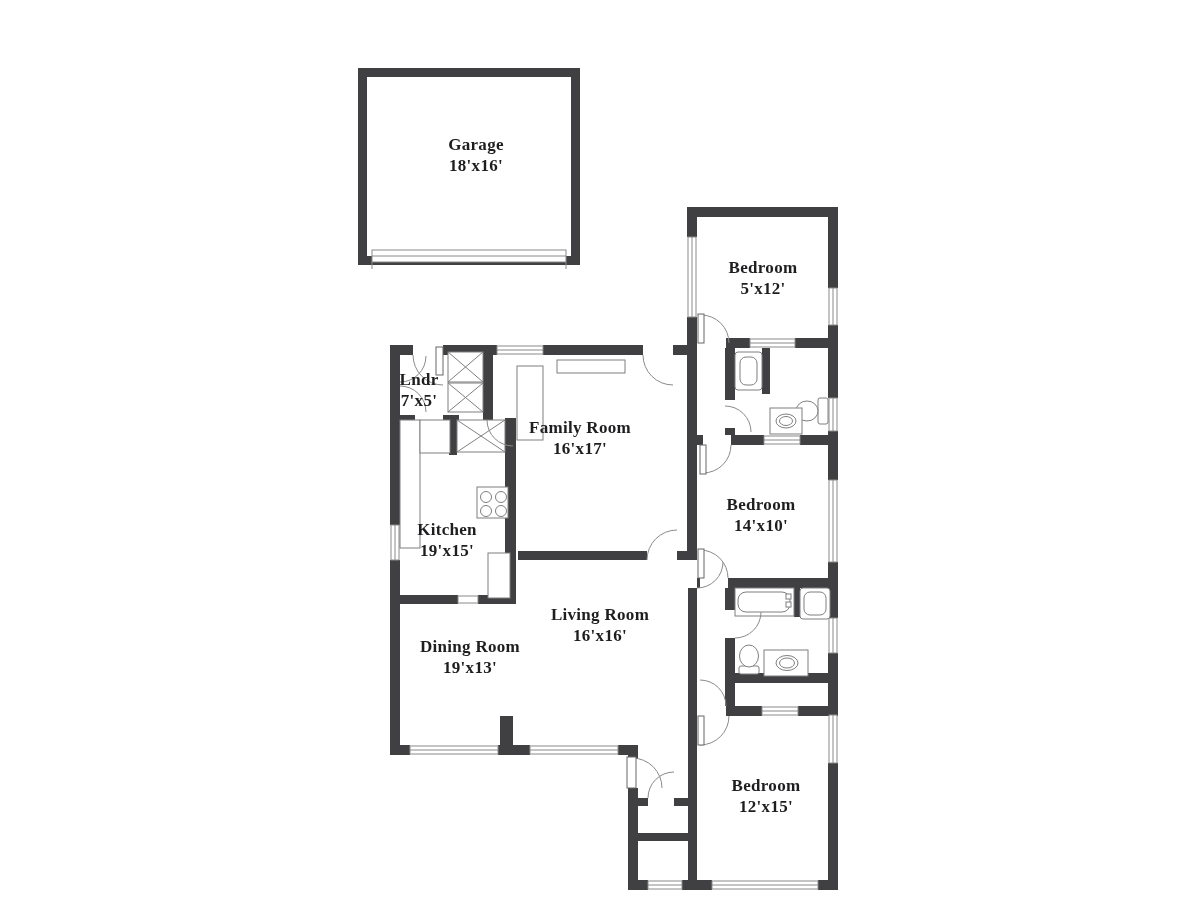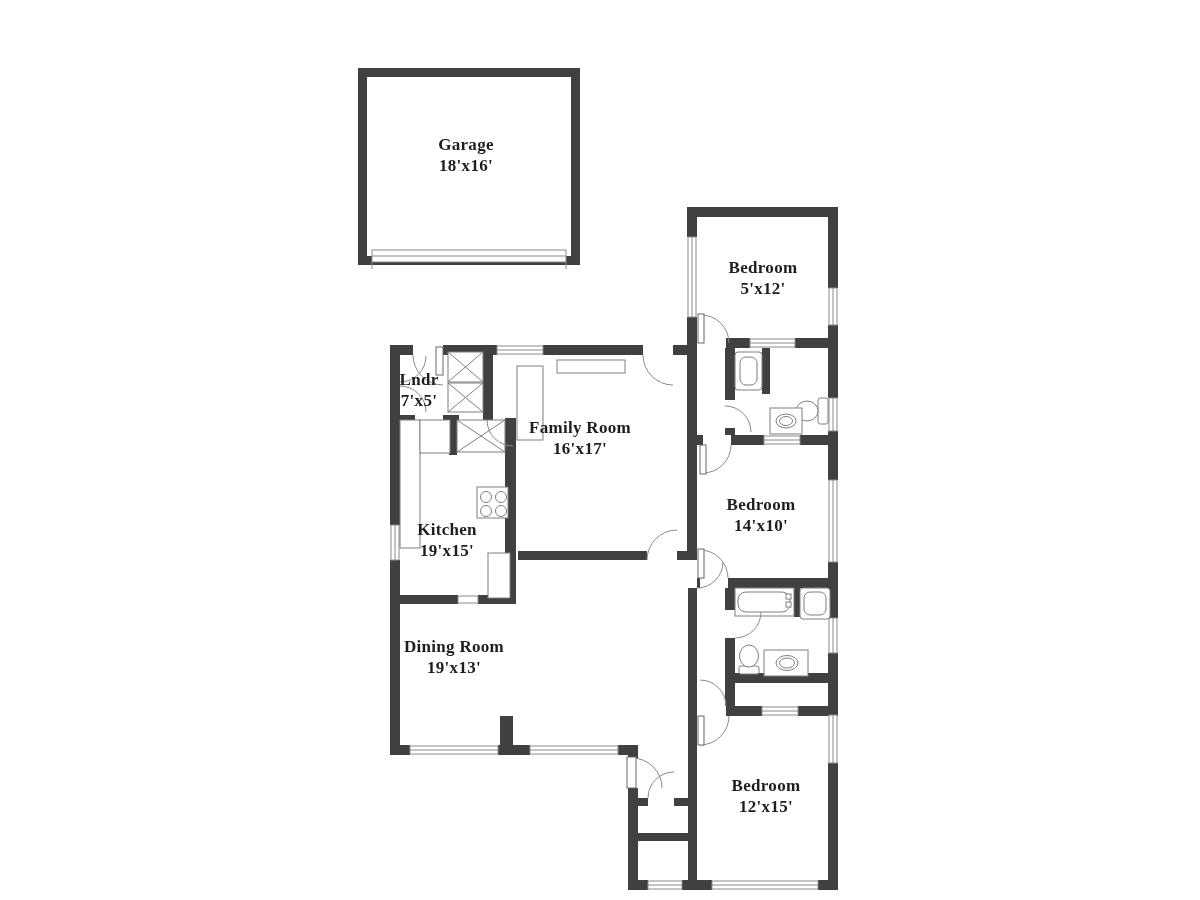--- a/index.html
+++ b/index.html
@@ -229,21 +229,21 @@
   <g stroke="#666668" stroke-width="1" fill="#ffffff">
     <rect x="627" y="757" width="9" height="31"></rect>
     <rect x="436" y="347" width="7" height="28"></rect>
     <rect x="698" y="314" width="6" height="29"></rect>
     <rect x="700" y="445" width="6" height="29"></rect>
     <rect x="698" y="549" width="6" height="29"></rect>
     <rect x="698" y="716" width="6" height="29"></rect>
   </g>
 </svg>
 
-  <div class="room-label" style="left:406px;top:134px;">
+  <div class="room-label" style="left:416px;top:134px;">
     <div>Garage</div>
     <div class="dims">18'x16'</div>
   </div>
   <div class="room-label" style="left:359px;top:369px;">
     <div>Lndr</div>
     <div class="dims">7'x5'</div>
   </div>
   <div class="room-label" style="left:520px;top:417px;">
     <div>Family Room</div>
     <div class="dims">16'x17'</div>
@@ -253,21 +253,25 @@
     <div class="dims">19'x15'</div>
   </div>
   <div class="room-label" style="left:703px;top:257px;">
     <div>Bedroom</div>
     <div class="dims">5'x12'</div>
   </div>
   <div class="room-label" style="left:701px;top:494px;">
     <div>Bedroom</div>
     <div class="dims">14'x10'</div>
   </div>
-  <div class="room-label" style="left:394px;top:636px;">
+  <div class="room-label" style="left:540px;top:604px;">
+    <div>Living Room</div>
+    <div class="dims">16'x16'</div>
+  </div>
+  <div class="room-label" style="left:410px;top:636px;">
     <div>Dining Room</div>
     <div class="dims">19'x13'</div>
   </div>
   <div class="room-label" style="left:706px;top:775px;">
     <div>Bedroom</div>
     <div class="dims">12'x15'</div>
   </div>
 
 </div>
 

